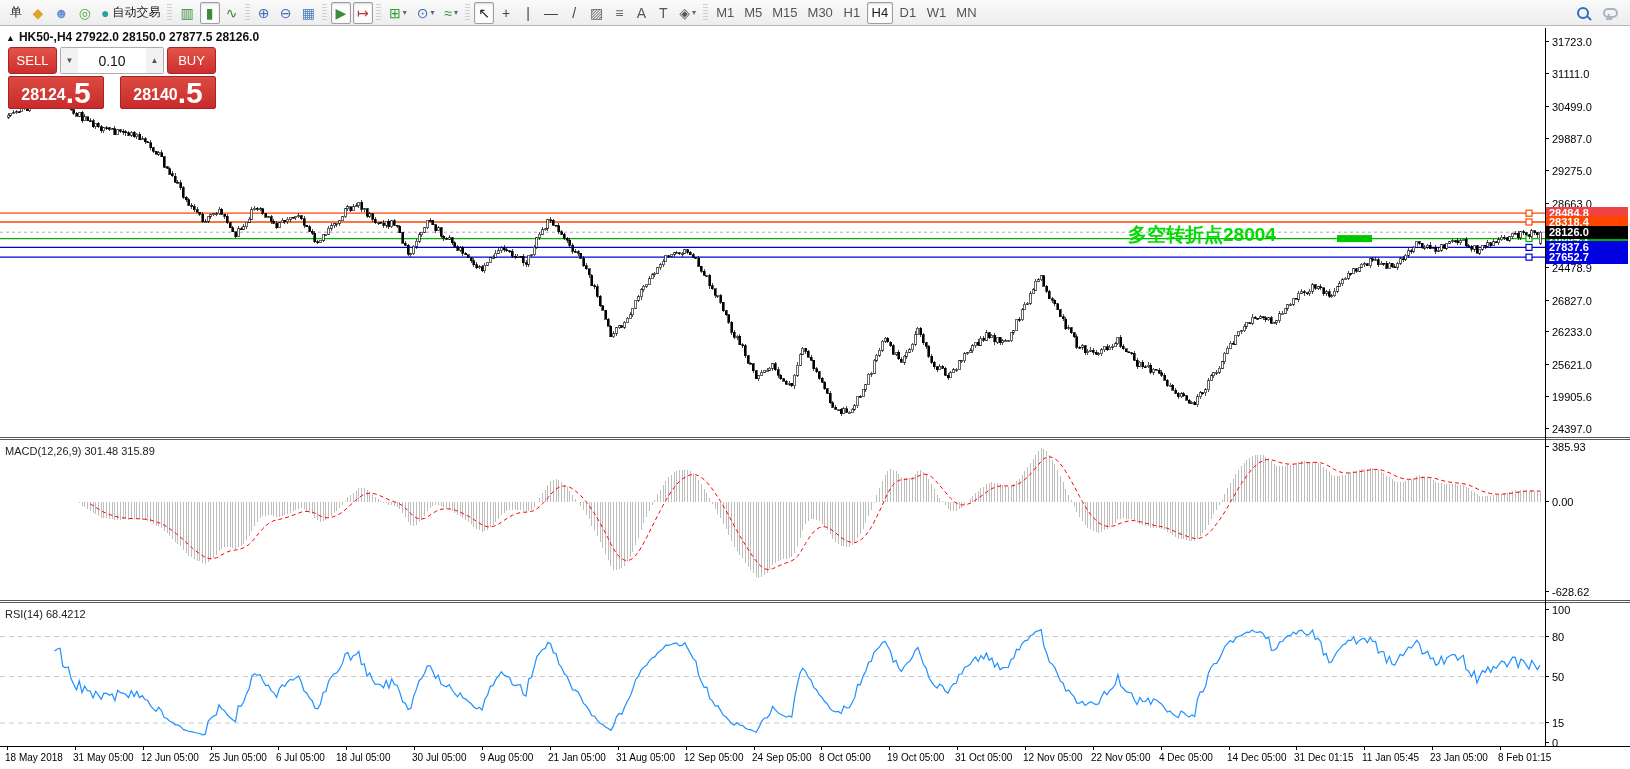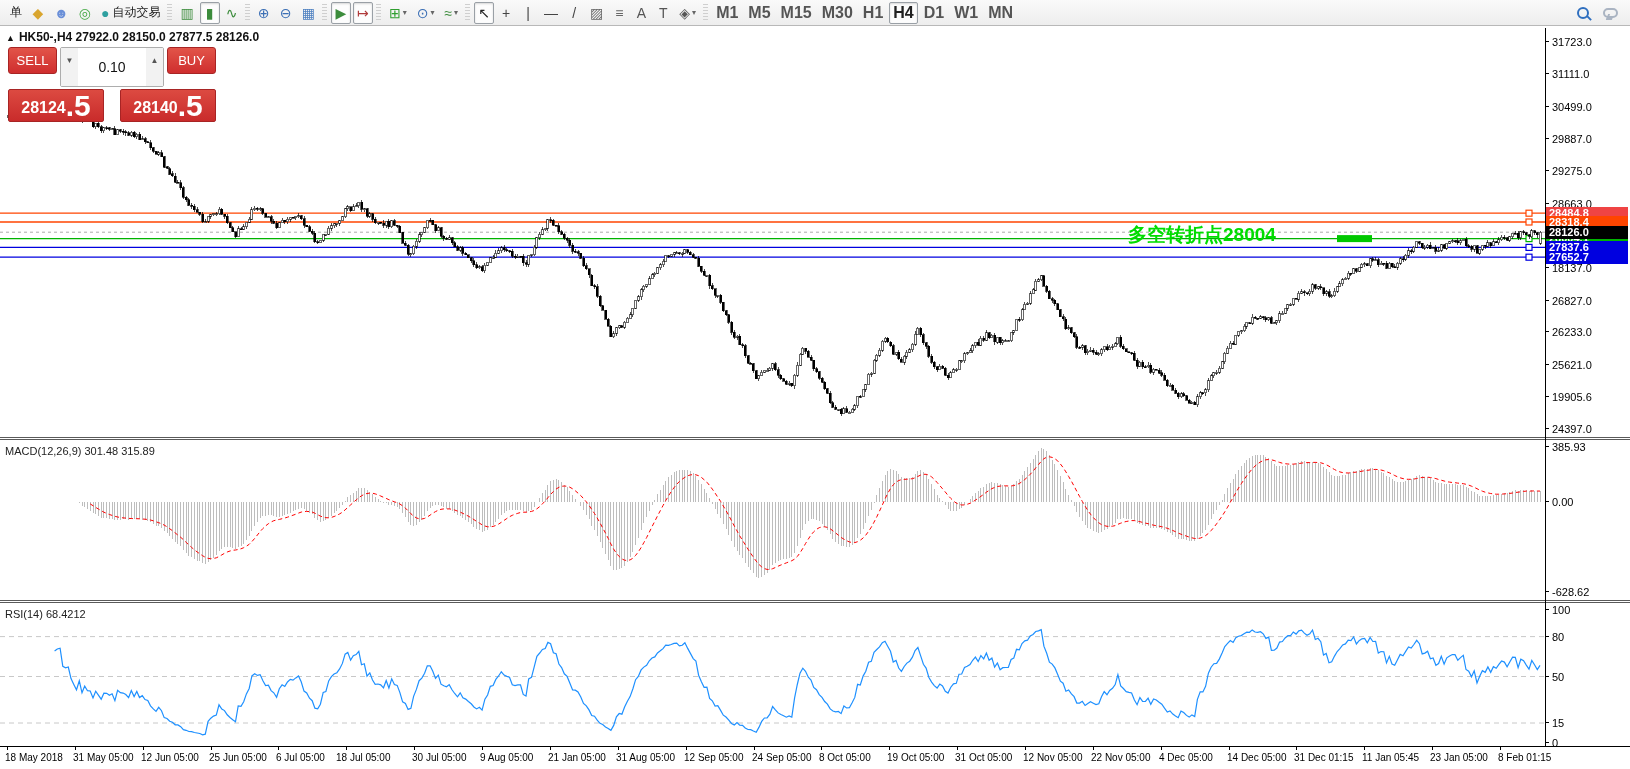--- a/index.html
+++ b/index.html
@@ -13,21 +13,21 @@
   .tb-group { display:flex; align-items:center; height:26px; }
   .tb-grip { width:5px; height:18px; margin:0 3px 0 2px;
              background:repeating-linear-gradient(#cfcfcf 0 1px, transparent 1px 3px); }
   .tb-btn { display:flex; align-items:center; justify-content:center; min-width:20px; height:22px;
             padding:0 3px; margin:0 1px; font-size:14px; color:#444; border:1px solid transparent;
             border-radius:2px; cursor:default; white-space:nowrap; }
   .tb-btn.pressed { border:1px solid #9aa0a6; background:#fdfdfd;
                     box-shadow:inset 0 1px 2px rgba(0,0,0,.15); }
   .tb-btn .lbl { font-size:12px; color:#222; margin-left:3px; }
   .tb-btn .caret { font-size:8px; color:#666; margin-left:2px; }
-  .tb-tf { font-size:16px; font-weight:bold; color:#555; min-width:26px; }
+  .tb-tf { font-size:13px; font-weight:normal; color:#555; min-width:26px; }
   .tb-tf.pressed { color:#222; }
   .tb-right { margin-left:auto; display:flex; align-items:center; gap:14px; padding-right:10px; }
   .mag-icon { width:12px; height:12px; border:2px solid #2f6fbf; border-radius:50%; position:relative; }
   .mag-icon::after { content:""; position:absolute; width:6px; height:2px; background:#2f6fbf;
                      transform:rotate(45deg); right:-5px; bottom:-2px; }
   .chat-icon { width:15px; height:10px; border:2px solid #aab4c2; border-radius:5px; position:relative; }
   .chat-icon::after { content:""; position:absolute; left:2px; bottom:-4px; width:4px; height:4px;
                       border-left:2px solid #aab4c2; border-bottom:2px solid #aab4c2;
                       transform:skewX(-20deg); }
 
@@ -40,21 +40,21 @@
               border-top:1px solid #5a5a5a; border-bottom:1px solid #5a5a5a; background:#fff; }
 
   .chart-title { position:absolute; left:6px; top:4px; font-size:12px; font-weight:bold;
                  color:#111; z-index:20; letter-spacing:0; }
   .chart-title .tri { font-size:9px; margin-right:4px; }
 
   .ind-label { position:absolute; left:5px; font-size:11px; color:#222; z-index:20; }
 
   
   .trade-panel { position:absolute; left:8px; top:21px; width:208px; z-index:30; }
-  .tp-row1 { display:flex; height:40px; }
+  .tp-row1 { display:flex; height:27px; }
   .tp-btn { width:49px; height:27px; background:linear-gradient(#e25449,#cf2e2e);
             border:1px solid #a82424; color:#fff; font-size:13px; text-align:center;
             line-height:25px; border-radius:3px; }
   .tp-spin { display:flex; flex:1; margin:0 3px; border:1px solid #adadad; background:#fff;
              border-radius:2px; }
   .tp-spin-btn { width:17px; text-align:center; font-size:8px; color:#555; background:#f2f2f2;
                  line-height:25px; }
   .tp-vol { flex:1; border:none; outline:none; text-align:center; font-size:14px; color:#111;
             font-family:"Liberation Sans",sans-serif; width:50px; }
   .tp-row2 { display:flex; margin-top:2px; gap:16px; }
@@ -1923,21 +1923,21 @@
       <div class="axis-label" style="top:42px">31111.0</div>
       <div class="axis-tick" style="top:80px"></div>
       <div class="axis-label" style="top:75px">30499.0</div>
       <div class="axis-tick" style="top:112px"></div>
       <div class="axis-label" style="top:107px">29887.0</div>
       <div class="axis-tick" style="top:144px"></div>
       <div class="axis-label" style="top:139px">29275.0</div>
       <div class="axis-tick" style="top:177px"></div>
       <div class="axis-label" style="top:172px">28663.0</div>
       <div class="axis-tick" style="top:241px"></div>
-      <div class="axis-label" style="top:236px">18137.0</div>
+      <div class="axis-label" style="top:236px">24478.9</div>
       <div class="axis-tick" style="top:274px"></div>
       <div class="axis-label" style="top:269px">26827.0</div>
       <div class="axis-tick" style="top:305px"></div>
       <div class="axis-label" style="top:300px">26233.0</div>
       <div class="axis-tick" style="top:338px"></div>
       <div class="axis-label" style="top:333px">25621.0</div>
       <div class="axis-tick" style="top:370px"></div>
       <div class="axis-label" style="top:365px">19905.6</div>
       <div class="axis-tick" style="top:402px"></div>
       <div class="axis-label" style="top:397px">24397.0</div>

